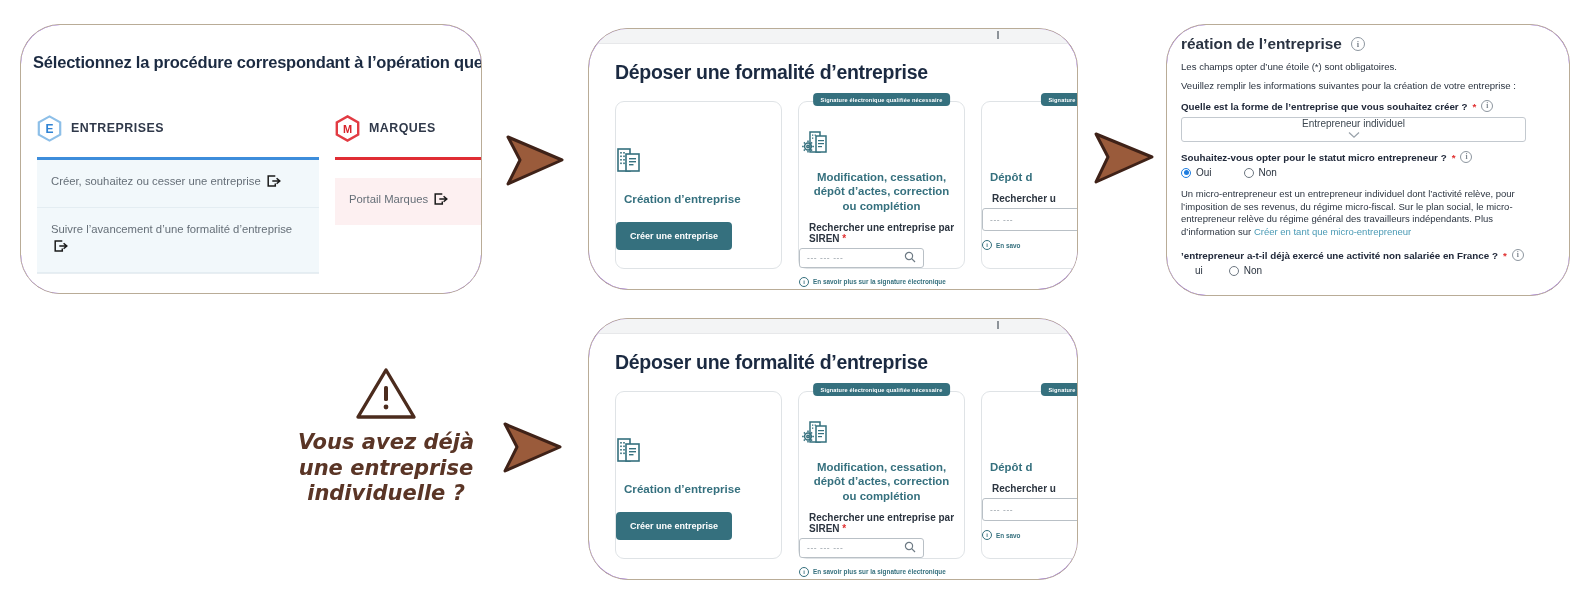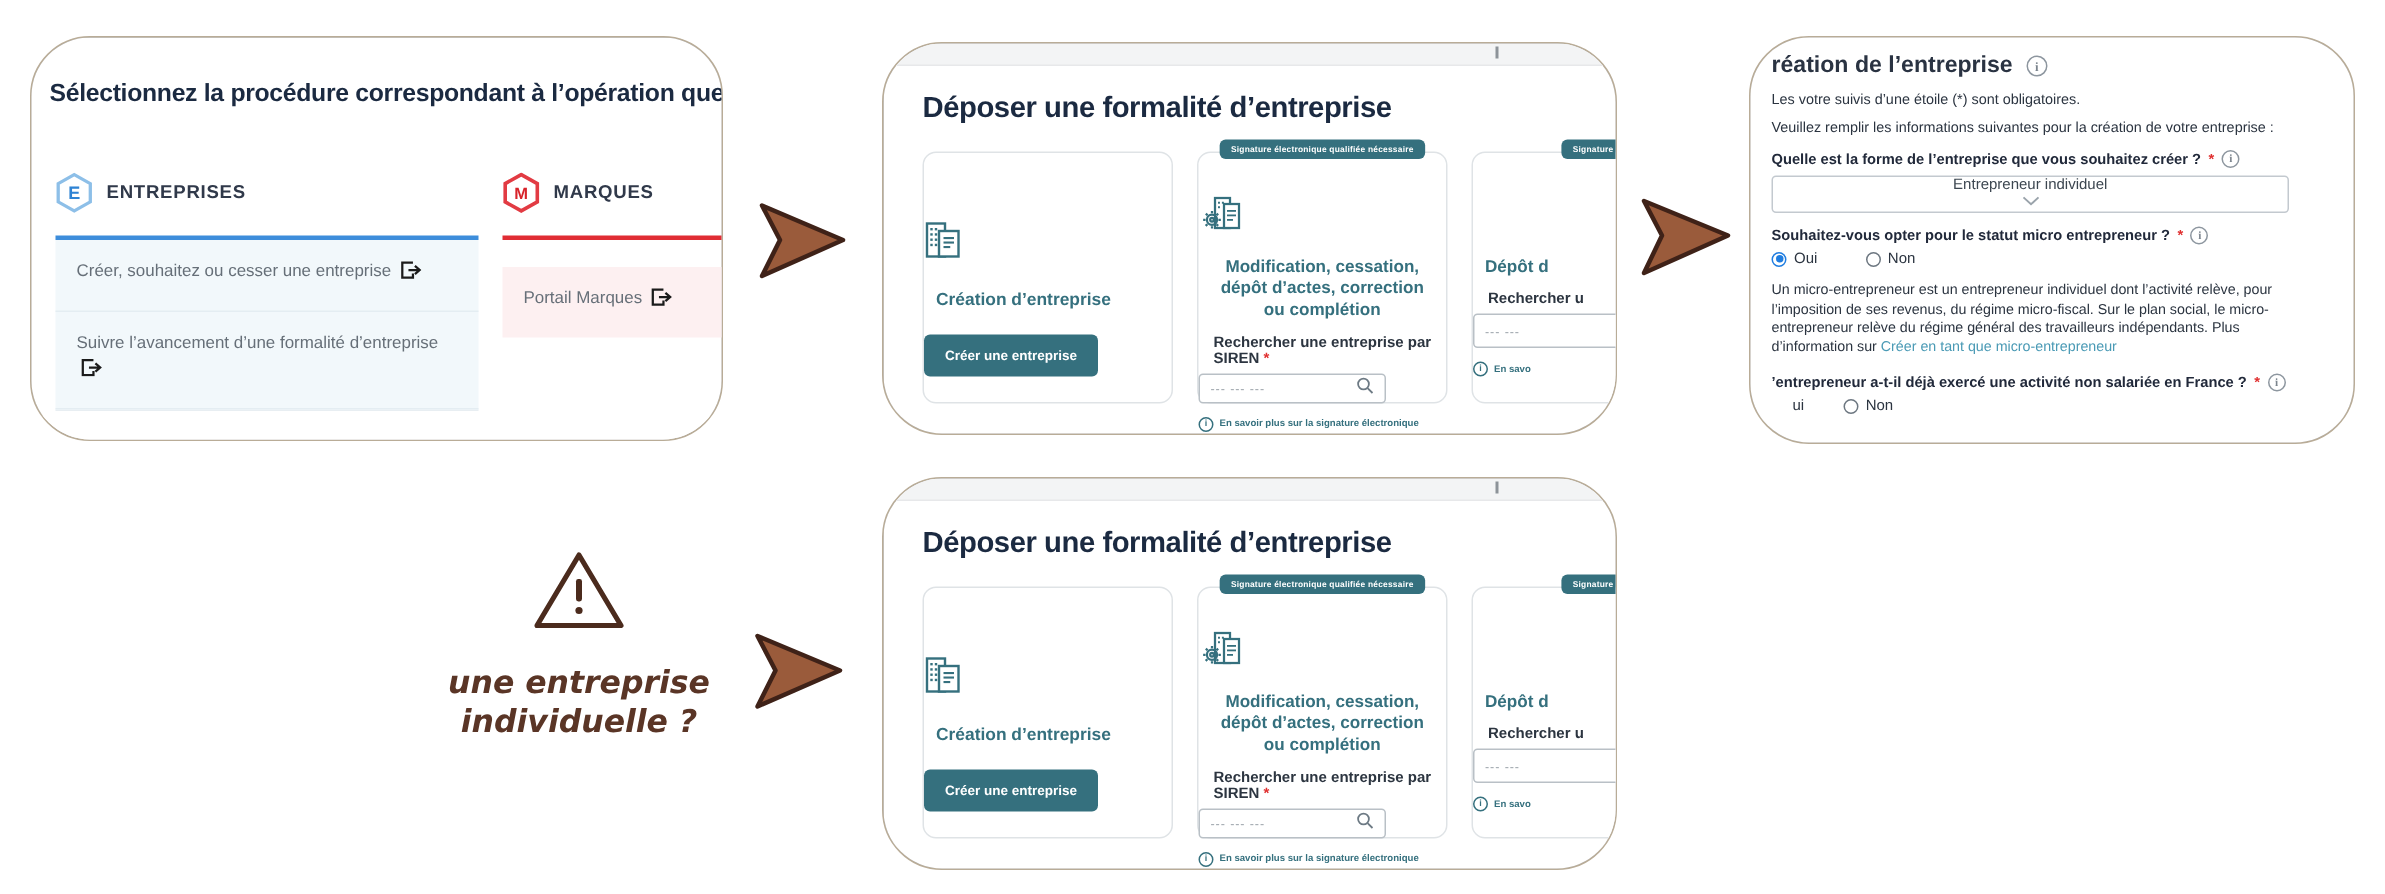--- a/index.html
+++ b/index.html
@@ -9,21 +9,21 @@
     font-family:"Liberation Sans", sans-serif;
     position:relative;
     overflow:hidden;
     -webkit-font-smoothing:antialiased;
   }
   .stage{position:absolute;inset:0;}
 
   
   .panel{
     position:absolute;
-    background:#a3a3a3;
+    background:#6d28d9;
     border:1.6px solid #b9ac97;
     border-radius:40px;
     overflow:hidden;
     box-sizing:border-box;
   }
 
   
   #panel1{left:20px;top:24px;width:462px;height:270px;}
   #panel1 .inner{
     position:absolute;left:-16px;top:0;width:500px;height:270px;
@@ -333,21 +333,21 @@
     <path d="M8,6 L64,29 L8,54 L20,29 Z" fill="#9a5b3b" stroke="#3f2218" stroke-width="3" stroke-linejoin="round"></path>
   </svg>
 
   <div class="panel" id="panel3">
     <div class="inner">
       <div class="f-title">
         <span>réation de l’entreprise</span>
         <span class="iconinfo">i</span>
       </div>
       <div class="f-note">
-        <span>Les votre suivis d’une étoile (*) sont obligatoires.</span>
+        <span>Les champs opter d’une étoile (*) sont obligatoires.</span>
       </div>
       <div class="f-note2">Veuillez remplir les informations suivantes pour la création de votre entreprise :</div>
 
       <div class="f-q">
         <span>Quelle est la forme de l’entreprise que vous souhaitez créer ?</span>
         <span class="req">*</span>
         <span class="iconinfo sm">i</span>
       </div>
       <div class="f-select">
         <span>Entrepreneur individuel</span>
@@ -394,21 +394,22 @@
       </div>
     </div>
   </div>
 
   <div id="warn">
     <svg width="62" height="56" viewBox="0 0 62 56">
       <path d="M31,4 L59,51 L3,51 Z" fill="none" stroke="#4b2b1d" stroke-width="3.4" stroke-linejoin="round"></path>
       <rect x="29" y="20" width="4" height="15" rx="1.6" fill="#4b2b1d"></rect>
       <circle cx="31" cy="41" r="2.4" fill="#4b2b1d"></circle>
     </svg>
-    <div class="warntxt" style="margin-top:16px;">une entreprise</div>
+    <div class="warntxt">Vous avez déjà</div>
+    <div class="warntxt" style="margin-top:0;">une entreprise</div>
     <div class="warntxt" style="margin-top:0;">individuelle ?</div>
   </div>
 
   <svg class="arrow" style="left:498px;top:418px;" width="70" height="60" viewBox="0 0 70 60">
     <path d="M7,6 L62,29 L7,53 L19,29 Z" fill="#9a5b3b" stroke="#3f2218" stroke-width="3" stroke-linejoin="round"></path>
   </svg>
 
   <div class="panel panel2" id="panel2b" style="left:588px;top:318px;">
     <div class="p2-inner">
       <div class="p2-topbar">

